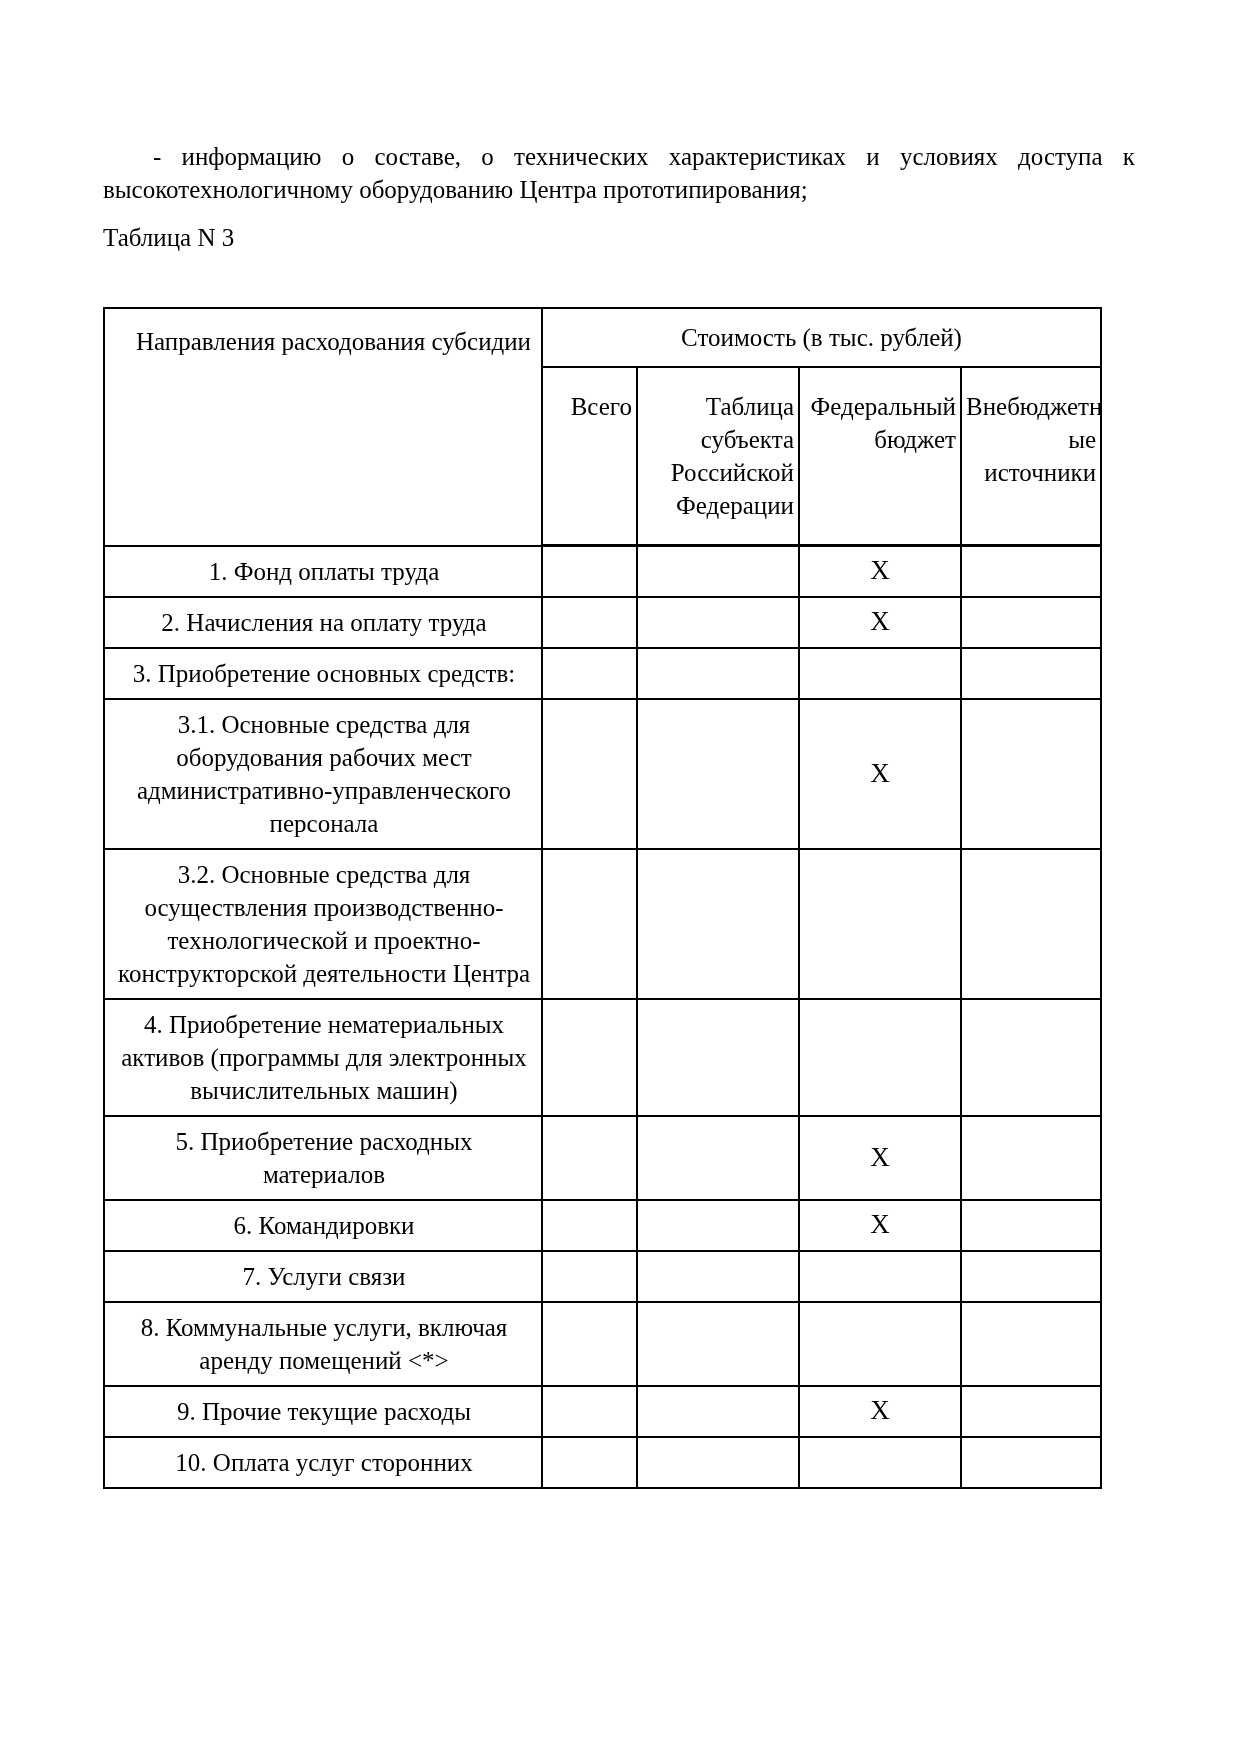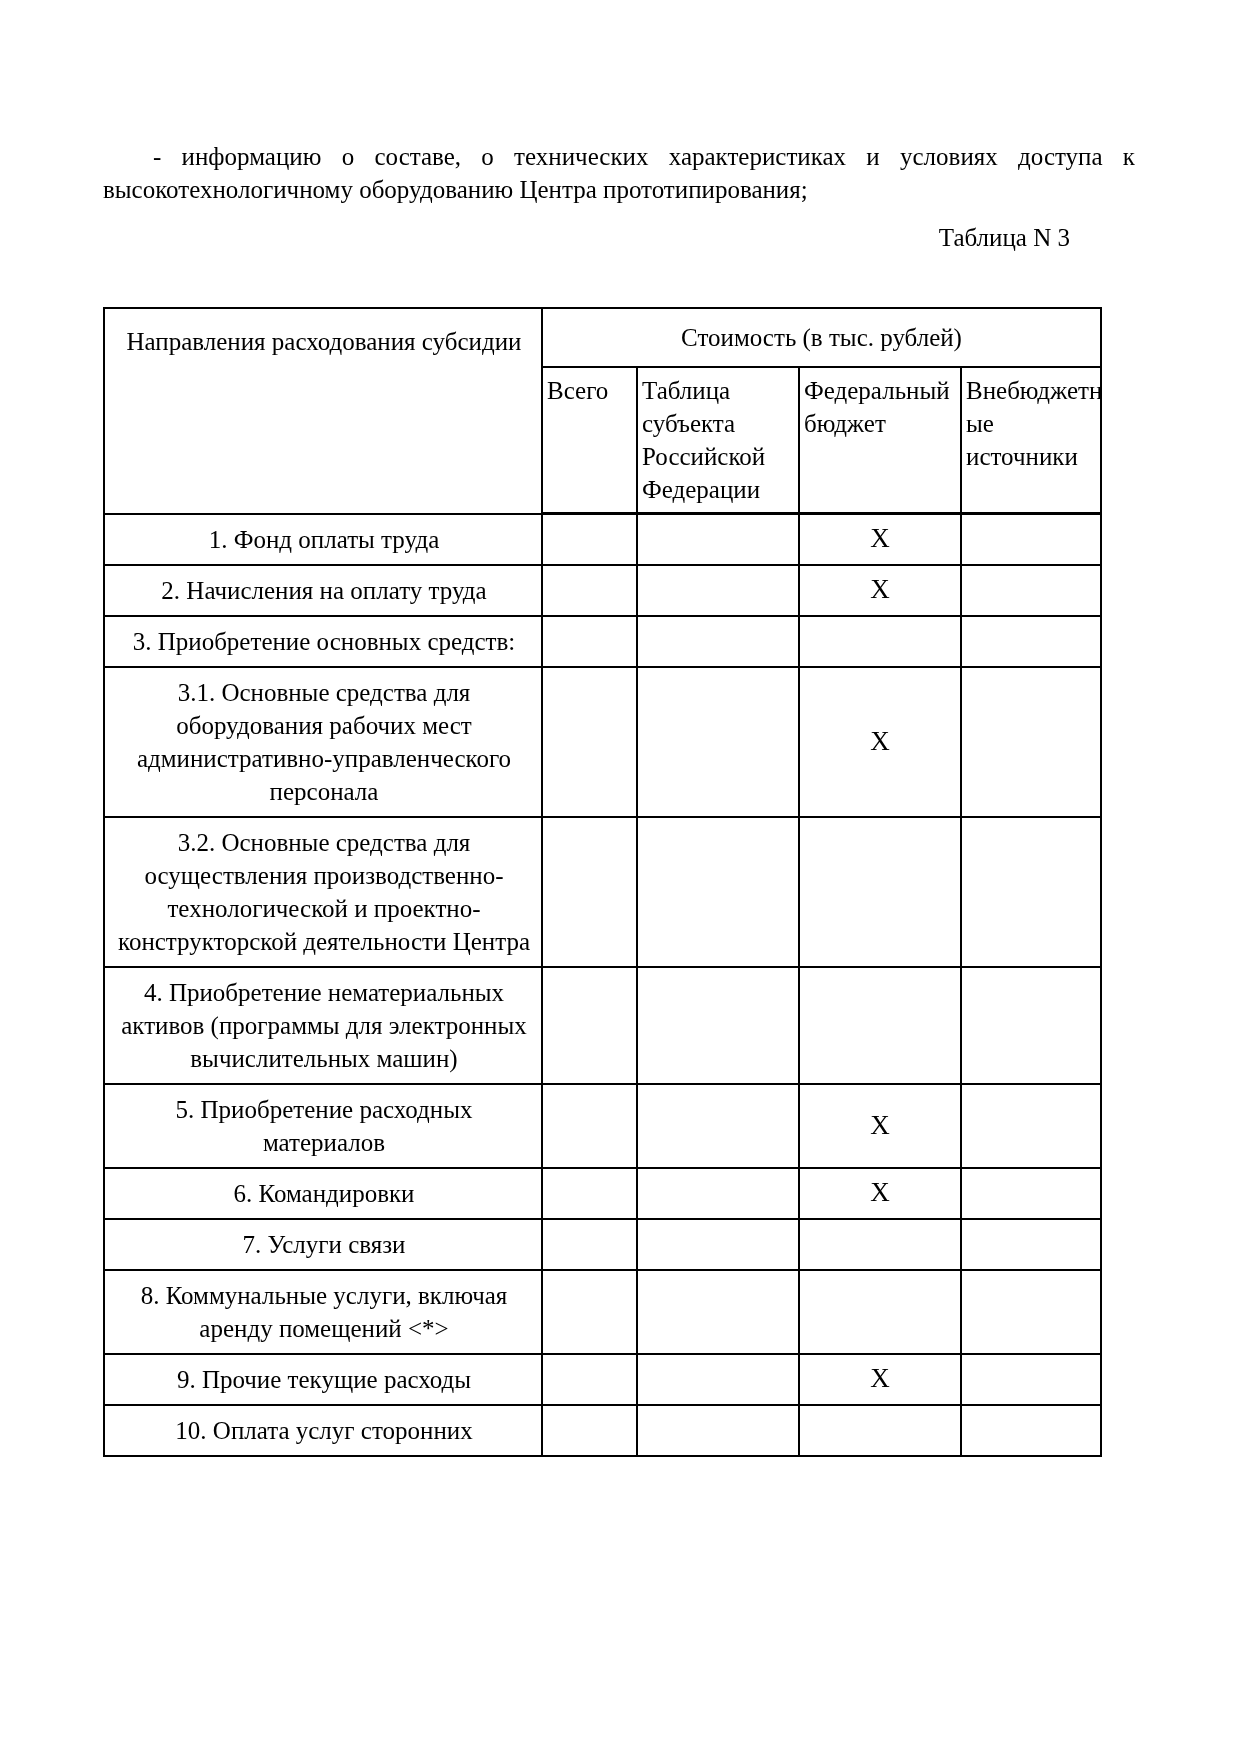--- a/index.html
+++ b/index.html
@@ -21,52 +21,51 @@
     box-sizing: border-box;
   }
   .para {
     margin: 7px 0 15px 0;
     text-align: justify;
     text-indent: 50px;
   }
   .table-caption {
     width: 997px;
     margin: 8px 0 53px 0;
-    text-align: right;
     padding-right: 30px;
     box-sizing: border-box;
   }
   table.subsidy {
     border-collapse: collapse;
     table-layout: fixed;
     width: 997px;
     border: 2px solid #000;
   }
   table.subsidy th,
   table.subsidy td {
     border: 2px solid #000;
     font-weight: normal;
     box-sizing: border-box;
   }
   
   th.h-directions {
     vertical-align: top;
-    text-align: center;
+    text-align: right;
     padding: 16px 10px 8px 12px;
     border-bottom: 3px solid #000;
   }
   th.h-cost {
     vertical-align: middle;
     text-align: center;
     padding: 12px 8px;
   }
   tr.subheader th {
     vertical-align: top;
-    text-align: left;
-    padding: 6px 4px;
+    text-align: right;
+    padding: 22px 4px;
     white-space: pre-line;
     border-bottom: 3px solid #000;
   }
   
   td.c-label {
     vertical-align: top;
     text-align: center;
     padding: 8px 10px 8px 12px;
   }
   td.c-val {

